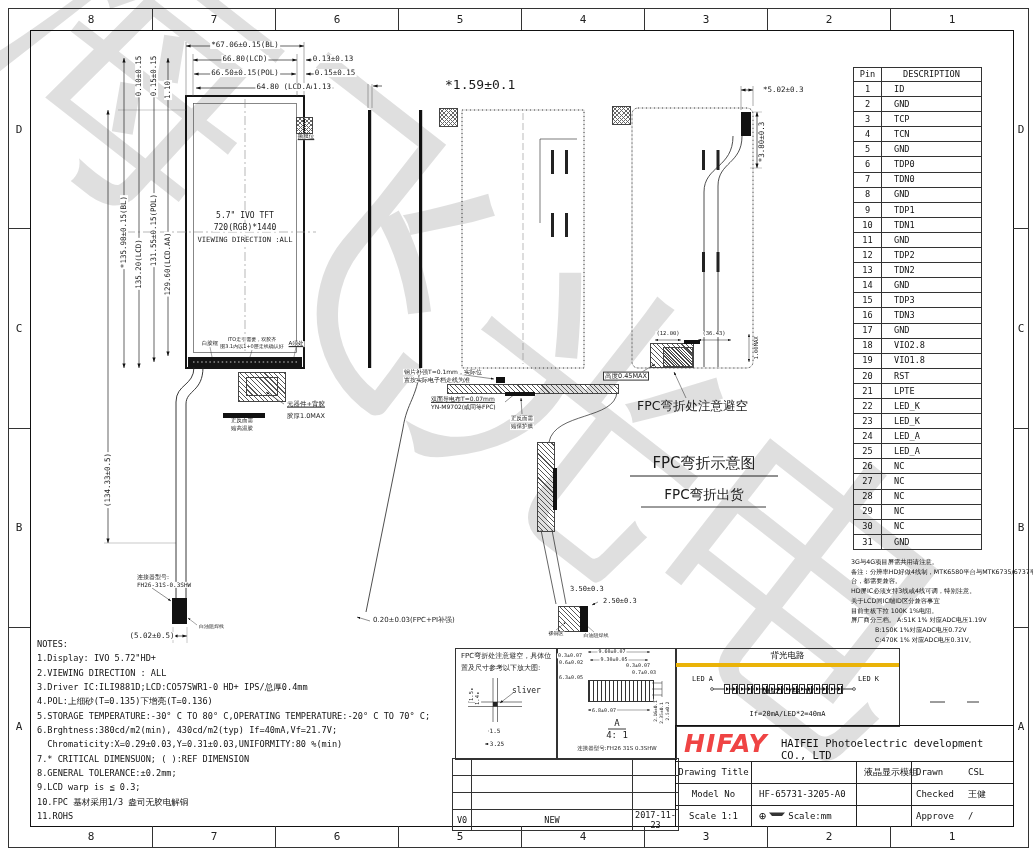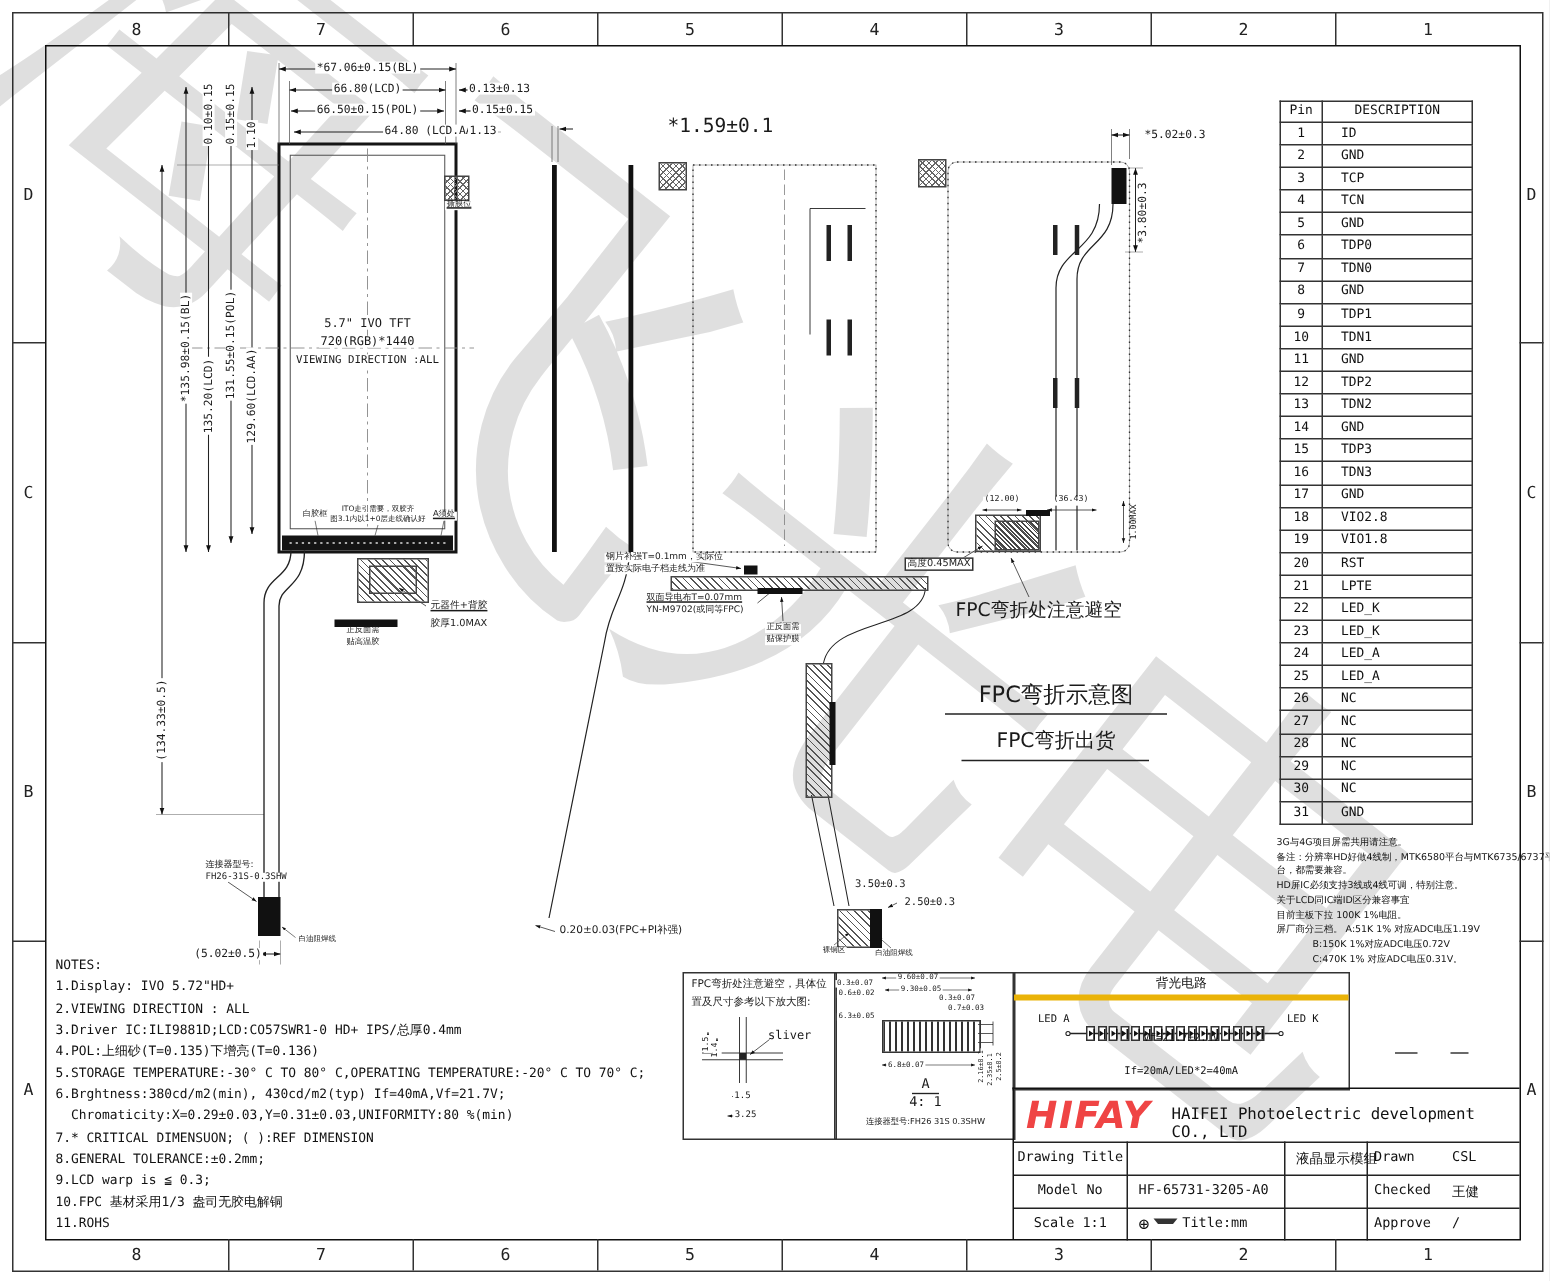--- a/index.html
+++ b/index.html
@@ -541,20 +541,46 @@
     <div class="tb-cell" style="left:240px;top:35px;width:55px;height:22px">Drawn</div>
     <div class="tb-cell" style="left:292px;top:35px;width:46px;height:22px">CSL</div>
     <div class="tb-cell" style="left:0;top:57px;width:75px;height:22px;justify-content:center">Model No</div>
     <div class="tb-cell" style="left:83px;top:57px;width:97px;height:22px">HF-65731-3205-A0</div>
     <div class="tb-cell" style="left:240px;top:57px;width:55px;height:22px">Checked</div>
     <div class="tb-cell" style="left:292px;top:57px;width:46px;height:22px;font-family:'DejaVu Sans',sans-serif">王健</div>
     <div class="tb-cell" style="left:0;top:79px;width:75px;height:22px;justify-content:center">Scale 1:1</div>
     <div class="tb-cell" style="left:83px;top:79px;width:97px;height:22px">
       <span style="font-size:12px">⊕</span>
       <span class="trapezoid"></span>
-      <span>Title:mm</span>
+      <span>Scale:mm</span>
     </div>
     <div class="tb-cell" style="left:240px;top:79px;width:55px;height:22px">Approve</div>
     <div class="tb-cell" style="left:292px;top:79px;width:46px;height:22px">/</div>
   </div>
 
+  <div id="rev-table">
+    <table>
+        <tbody id="rev-tbody">
+          <tr>
+            <td style="width: 18px;"></td>
+            <td style="width: 160px;"></td>
+            <td style="width: 45px;"></td>
+          </tr>
+          <tr>
+            <td style="width: 18px;"></td>
+            <td style="width: 160px;"></td>
+            <td style="width: 45px;"></td>
+          </tr>
+          <tr>
+            <td style="width: 18px;"></td>
+            <td style="width: 160px;"></td>
+            <td style="width: 45px;"></td>
+          </tr>
+          <tr>
+            <td style="width: 18px;">V0</td>
+            <td style="width: 160px;">NEW</td>
+            <td style="width: 45px;">2017-11-23</td>
+          </tr>
+        </tbody>
+      </table>
+  </div>
 
 </div>
 
 </body></html>

